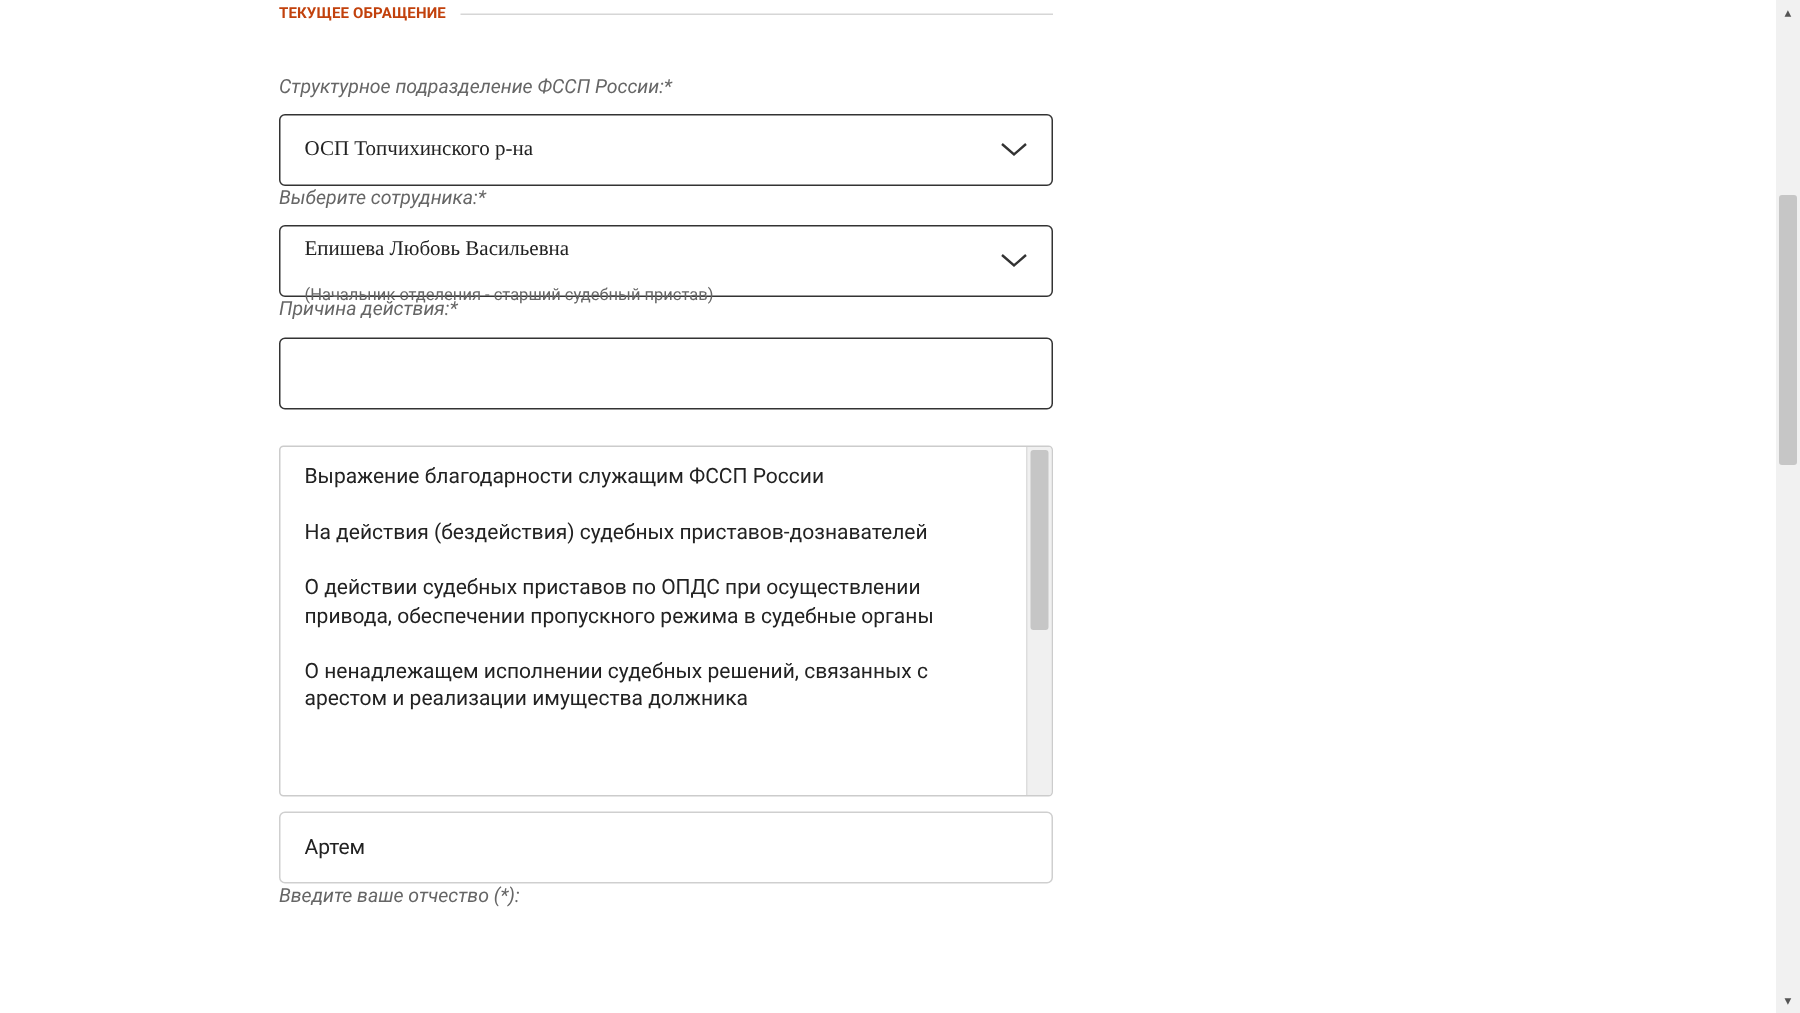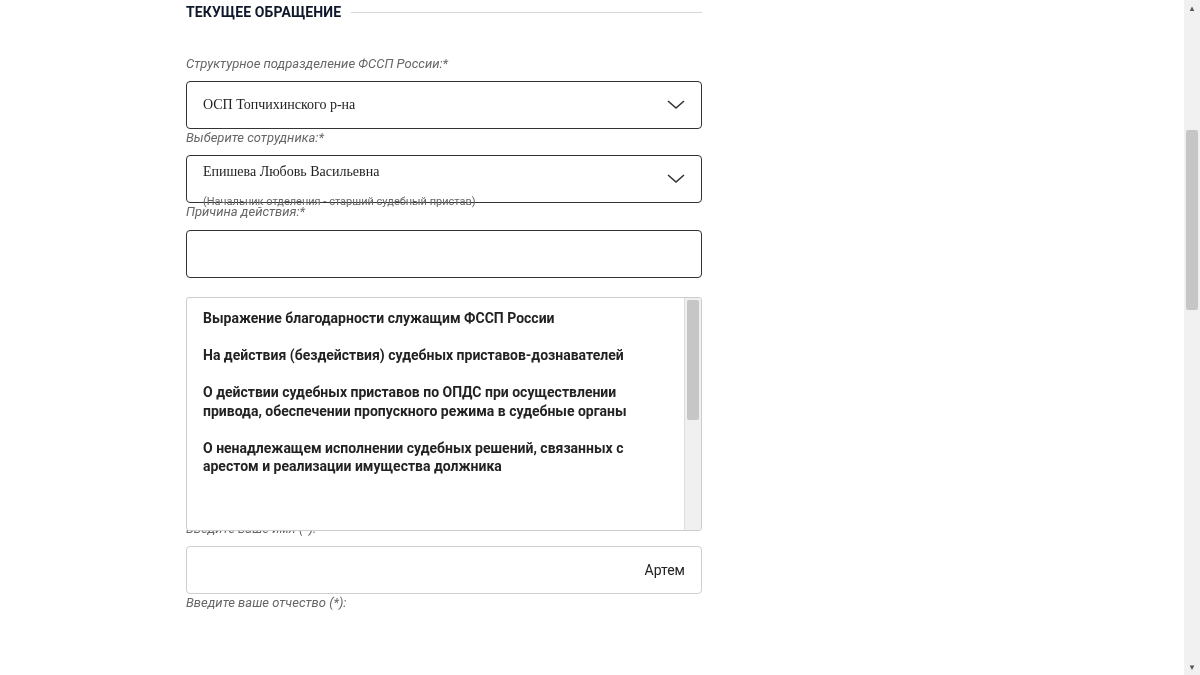--- a/index.html
+++ b/index.html
@@ -14,23 +14,23 @@
     height: 675px;
     overflow-y: scroll;
     position: relative;
   }
   .form-container {
     margin-left: 186px;
     width: 516px;
     padding-top: 4px;
   }
   .section-title {
-    font-size: 14px;
+    font-size: 10px;
     font-weight: 700;
-    color: #0f172a;
+    color: #c2410c;
     text-transform: uppercase;
     letter-spacing: 0.1px;
     padding-bottom: 3px;
     display: flex;
     align-items: center;
     gap: 10px;
   }
   .section-title .line {
     flex: 1;
     height: 1px;
@@ -90,21 +90,20 @@
     background: #fff;
     border: 1px solid #ccc;
     border-radius: 3px;
     overflow: hidden;
     display: flex;
   }
   .dropdown-list {
     flex: 1;
     overflow-y: auto;
     padding: 2px 0;
-    font-weight: bold;
   }
   .dropdown-item {
     padding: 9px 16px;
     font-size: 14px;
     color: #222;
     cursor: pointer;
     line-height: 1.35;
   }
   .dropdown-item.highlight {
     background: #F5F1CB;
@@ -127,21 +126,20 @@
     width: 100%;
     border: 1px solid #cfcfcf;
     border-radius: 4px;
     height: 48px;
     display: flex;
     align-items: center;
     padding: 0 16px;
     font-size: 14px;
     color: #222;
     background: #fff;
-    justify-content: flex-end;
   }
   
   .page-scrollbar {
     position: fixed;
     right: 0; top: 0;
     width: 16px;
     height: 675px;
     background: #f1f1f1;
   }
   .page-scrollbar .arrow {

